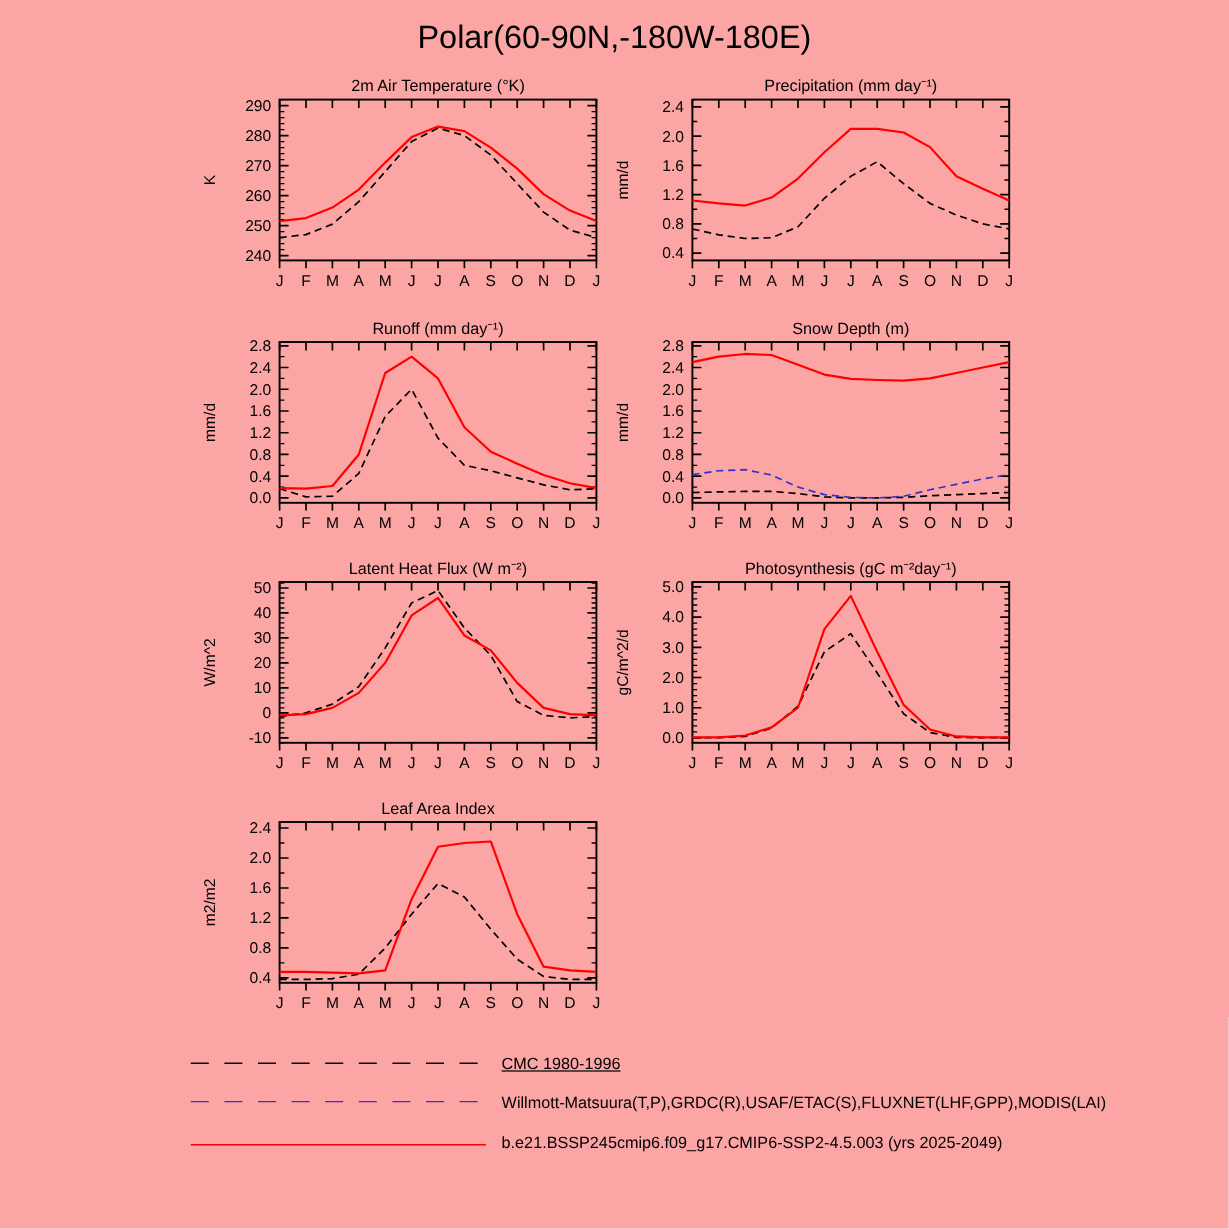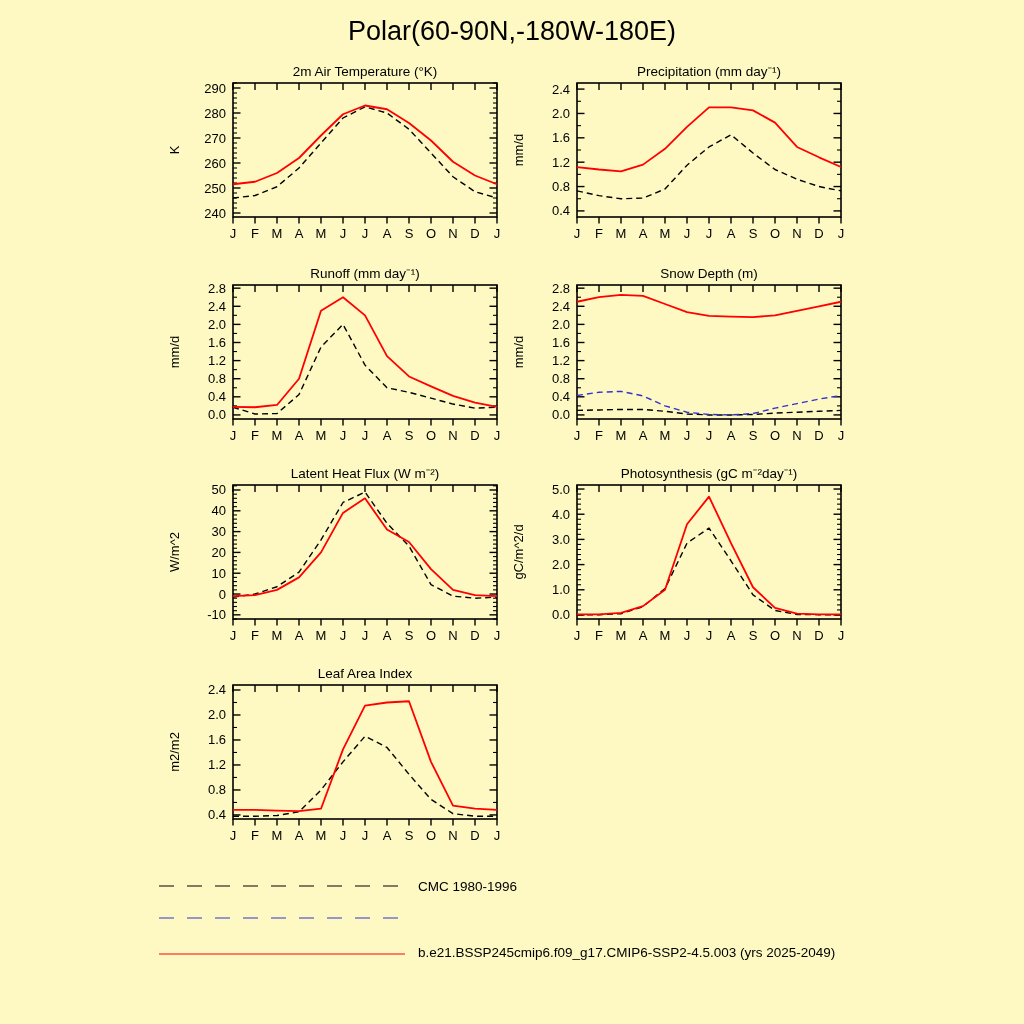--- a/index.html
+++ b/index.html
@@ -1,16 +1,16 @@
 <!DOCTYPE html>
 <html><head>
 <meta charset="utf-8">
 <style>
   html,body{margin:0;padding:0;background:#ffffff;}
-  #page{position:relative;width:1024px;height:1024px;background:#fef9c3;
+  #page{position:relative;width:1024px;height:1024px;background:#fca5a5;
         font-family:"Liberation Sans",sans-serif;color:#000;overflow:hidden;}
   #main-title{position:absolute;top:16px;left:0;width:1024px;text-align:center;
               font-size:27px;letter-spacing:0px;}
   .panel{position:absolute;width:342px;height:192px;}
   .pos-0{left:163px;top:61px}
   .pos-1{left:507px;top:61px}
   .pos-2{left:163px;top:263px}
   .pos-3{left:507px;top:263px}
   .pos-4{left:163px;top:463px}
   .pos-5{left:507px;top:463px}
@@ -689,30 +689,31 @@
           <clipPath id="clip6">
             <rect x="69" y="21" width="266" height="136"></rect>
           </clipPath>
           <polyline points="70.00,153.19 92.00,153.19 114.00,152.56 136.00,148.82 158.00,126.95 180.00,98.84 202.00,73.23 224.00,84.47 246.00,111.33 268.00,136.32 290.00,150.69 312.00,153.19 334.00,153.19" fill="none" stroke="#000000" stroke-width="1.4" clip-path="url(#clip6)" stroke-linejoin="round" stroke-linecap="butt" stroke-dasharray="6 4"></polyline>
           <polyline points="70.00,146.94 92.00,146.94 114.00,147.57 136.00,148.19 158.00,145.69 180.00,86.34 202.00,42.62 224.00,39.49 246.00,38.24 268.00,98.84 290.00,142.57 312.00,145.69 334.00,146.94" fill="none" stroke="#ff0000" stroke-width="1.8" clip-path="url(#clip6)" stroke-linejoin="round" stroke-linecap="butt"></polyline>
           <text x="202" y="15" font-size="13.5" text-anchor="middle" font-family="&quot;Liberation Sans&quot;,sans-serif">Leaf Area Index</text>
           <text x="16" y="89" font-size="13" text-anchor="middle" font-family="&quot;Liberation Sans&quot;,sans-serif" transform="rotate(-90 16 89)">m2/m2</text>
         </svg></div>
     </div>
   <div id="legend">
-      <div class="legend-row" style="top: 0px;">
+      <div class="legend-row" style="top: 0px; text-decoration: underline;">
         <svg width="248" height="12" viewBox="0 0 248 12" class="legend-swatch">
           <line x1="1" y1="6" x2="247" y2="6" stroke="#000000" stroke-width="1.2" stroke-dasharray="15 13"></line>
         </svg>
         <span class="legend-label">CMC 1980-1996</span>
       </div>
       <div class="legend-row" style="top: 32px;">
         <svg width="248" height="12" viewBox="0 0 248 12" class="legend-swatch">
           <line x1="1" y1="6" x2="247" y2="6" stroke="#3333cc" stroke-width="1.2" stroke-dasharray="15 13"></line>
         </svg>
+        <span class="legend-label">Willmott-Matsuura(T,P),GRDC(R),USAF/ETAC(S),FLUXNET(LHF,GPP),MODIS(LAI)</span>
       </div>
       <div class="legend-row" style="top: 64px; align-items: flex-end;">
         <svg width="248" height="12" viewBox="0 0 248 12" class="legend-swatch">
           <line x1="1" y1="6" x2="247" y2="6" stroke="#ff0000" stroke-width="1.2"></line>
         </svg>
         <span class="legend-label">b.e21.BSSP245cmip6.f09_g17.CMIP6-SSP2-4.5.003 (yrs 2025-2049)</span>
       </div>
     </div>
 </div>
 

